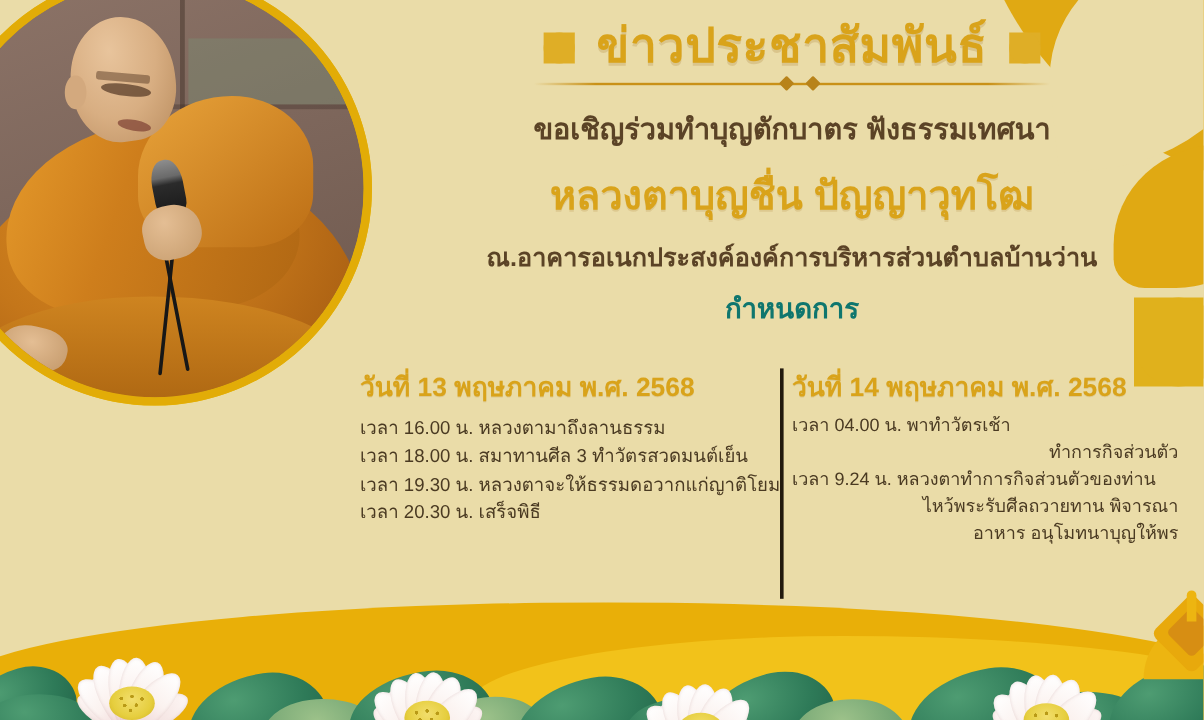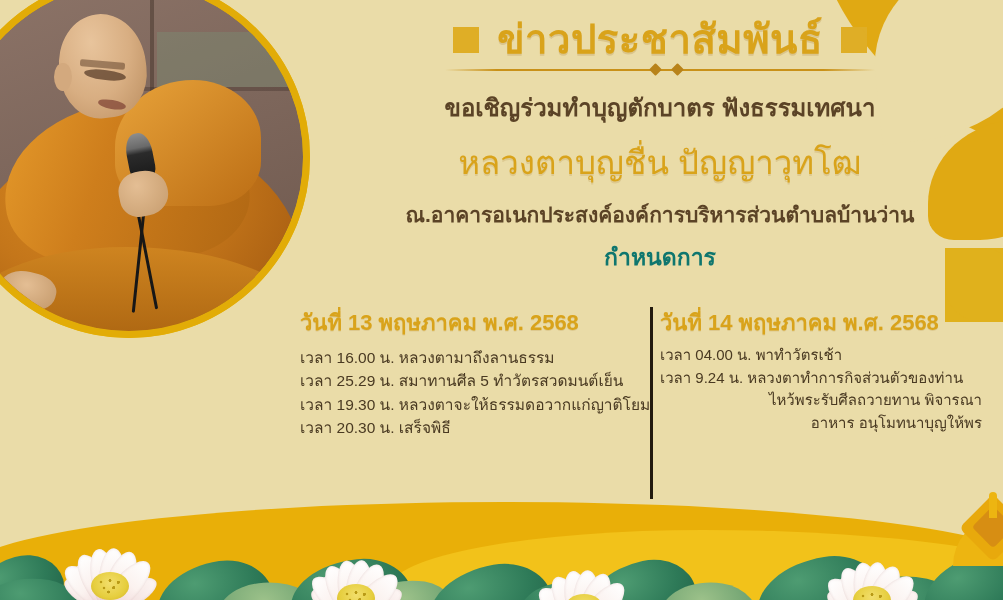--- a/index.html
+++ b/index.html
@@ -156,21 +156,21 @@
   .title-rule .dm.a{left:48%;}
   .title-rule .dm.b{left:53%;}
 
   .sub1{
     margin-top:8px;font-size:24px;font-weight:bold;color:#5B4326;
   }
   .sub2{
     margin-top:12px;font-size:24px;font-weight:bold;color:#5B4326;
   }
   .sub3{
-    margin-top:9px;font-size:33px;font-weight:normal;color:#D9A31A;
+    margin-top:9px;font-size:33px;font-weight:bold;color:#D9A31A;
     text-shadow:0 2px 0 rgba(150,95,10,.15);
   }
   .sub4{
     margin-top:9px;font-size:21px;font-weight:bold;color:#5B4326;
   }
   .sub5{
     margin-top:8px;font-size:23px;font-weight:bold;color:#0f766e;
   }
 
   
@@ -319,32 +319,33 @@
     <div class="sub3">หลวงตาบุญชื่น ปัญญาวุทโฒ</div>
     <div class="sub4">ณ.อาคารอเนกประสงค์องค์การบริหารส่วนตำบลบ้านว่าน</div>
     <div class="sub5">กำหนดการ</div>
   </div>
 
   <div class="schedule">
     <div class="col col-left">
       <div class="col-title">วันที่ 13 พฤษภาคม พ.ศ. 2568</div>
       <div>
         <p class="ev">เวลา 16.00 น. หลวงตามาถึงลานธรรม</p>
-        <p class="ev">เวลา 25.29 น. สมาทานศีล 5 ทำวัตรสวดมนต์เย็น</p>
+        <p class="ev">เวลา 18.00 น. สมาทานศีล 3 ทำวัตรสวดมนต์เย็น</p>
         <p class="ev">เวลา 19.30 น. หลวงตาจะให้ธรรมดอวากแก่ญาติโยม</p>
         <p class="ev">เวลา 20.30 น. เสร็จพิธี</p>
       </div>
     </div>
 
     <div class="divider"></div>
 
     <div class="col col-right">
       <div class="col-title">วันที่ 14 พฤษภาคม พ.ศ. 2568</div>
       <div>
         <p class="ev">เวลา 04.00 น. พาทำวัตรเช้า</p>
+        <p class="ev cont">ทำการกิจส่วนตัว</p>
         <p class="ev">เวลา 9.24 น. หลวงตาทำการกิจส่วนตัวของท่าน</p>
         <p class="ev cont">ไหว้พระรับศีลถวายทาน พิจารณา</p>
         <p class="ev cont">อาหาร อนุโมทนาบุญให้พร</p>
       </div>
     </div>
   </div>
 
   <div class="lotus-band">
     <div class="band-gold"></div>
     <div class="band-gold2"></div>

